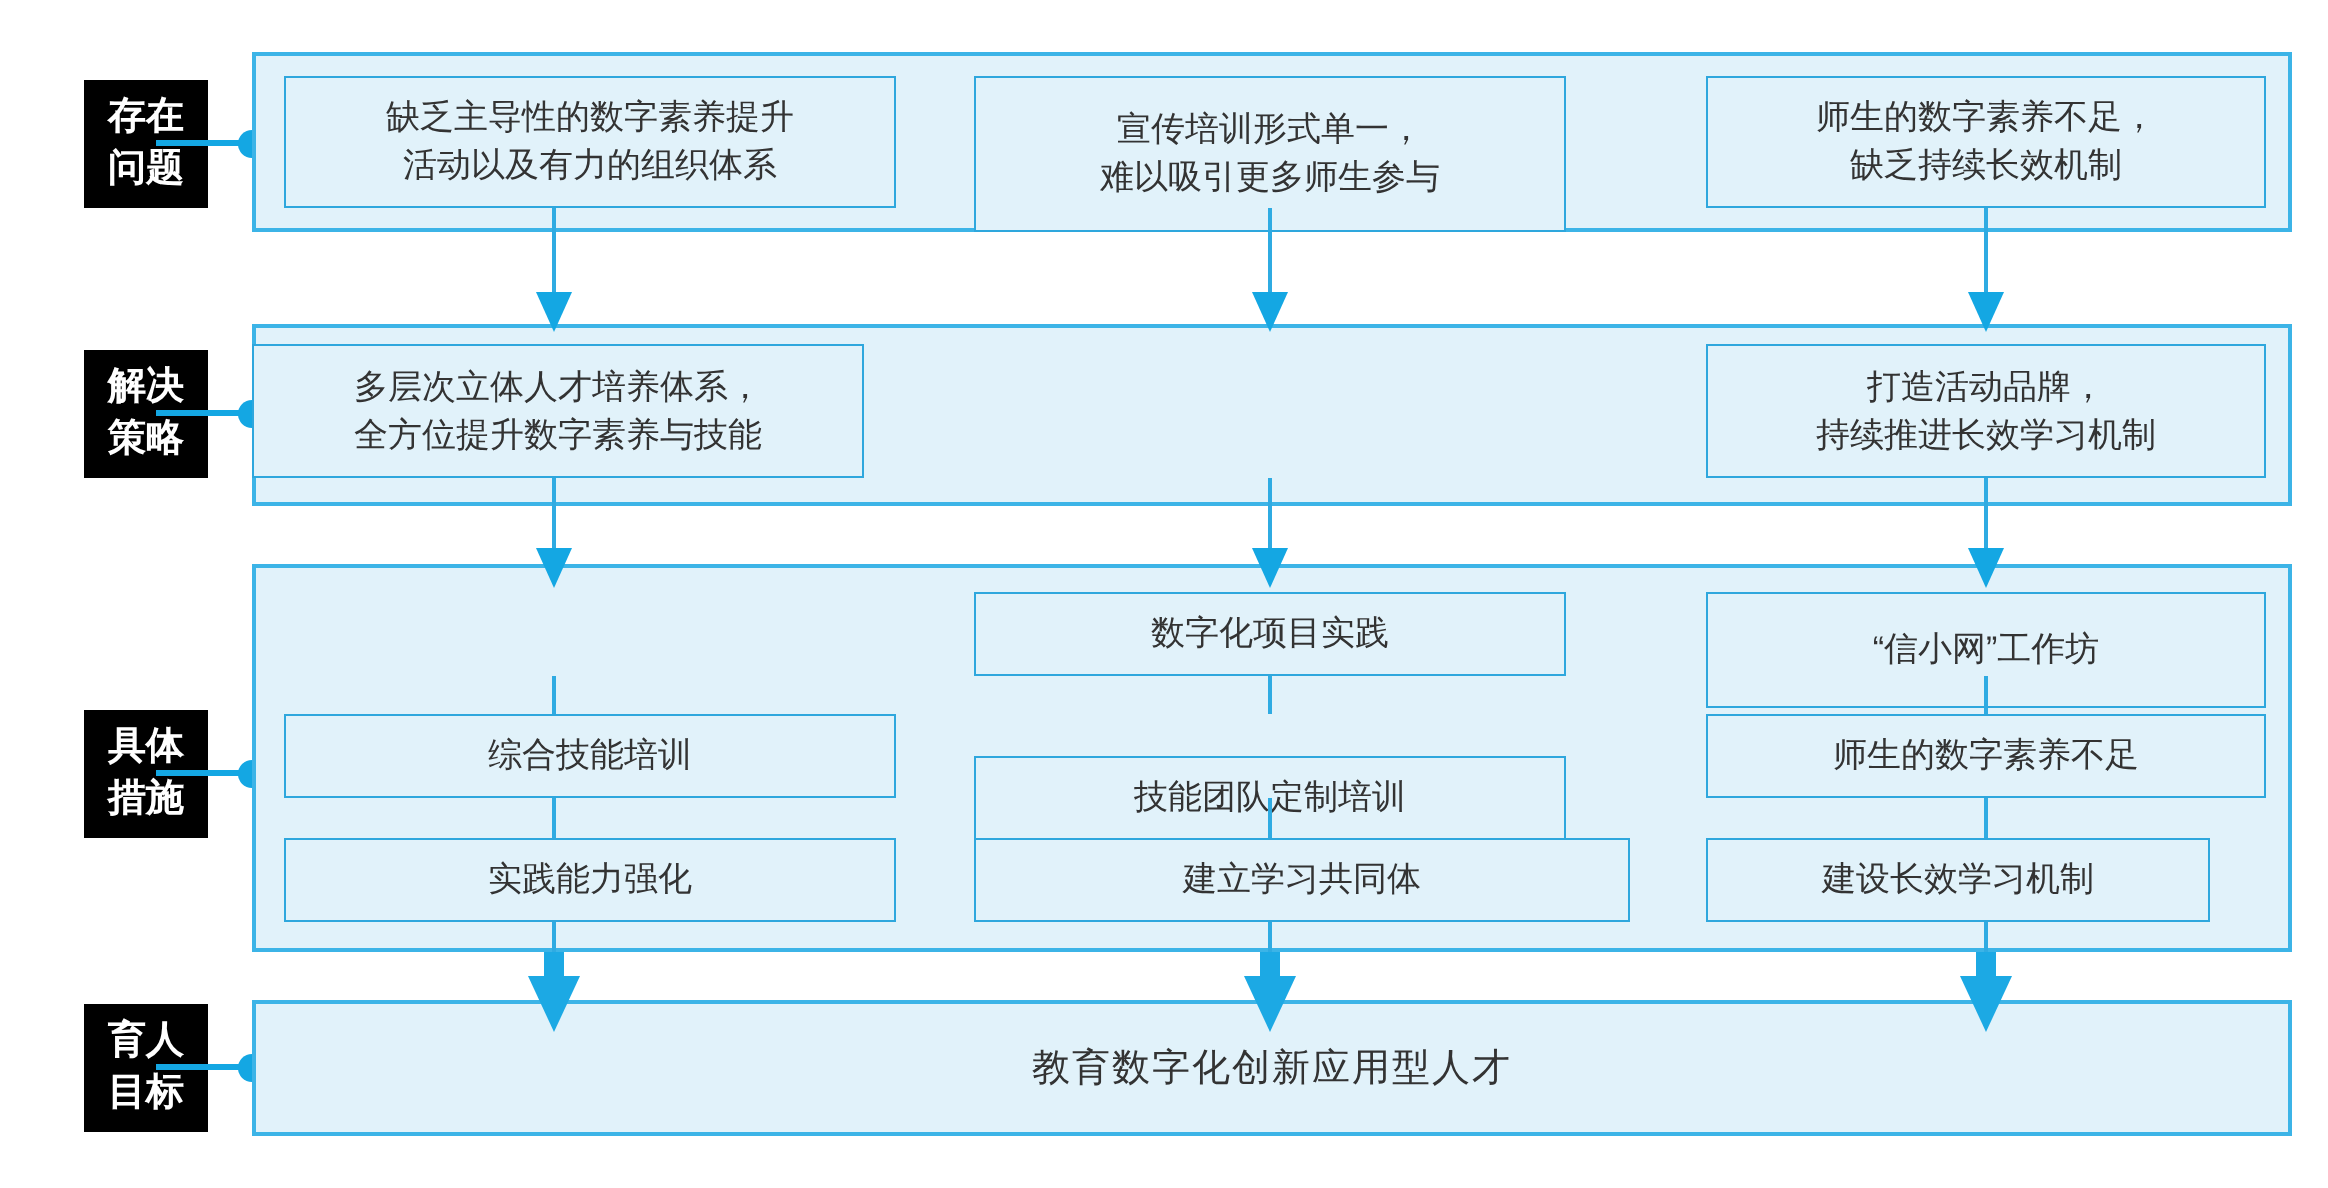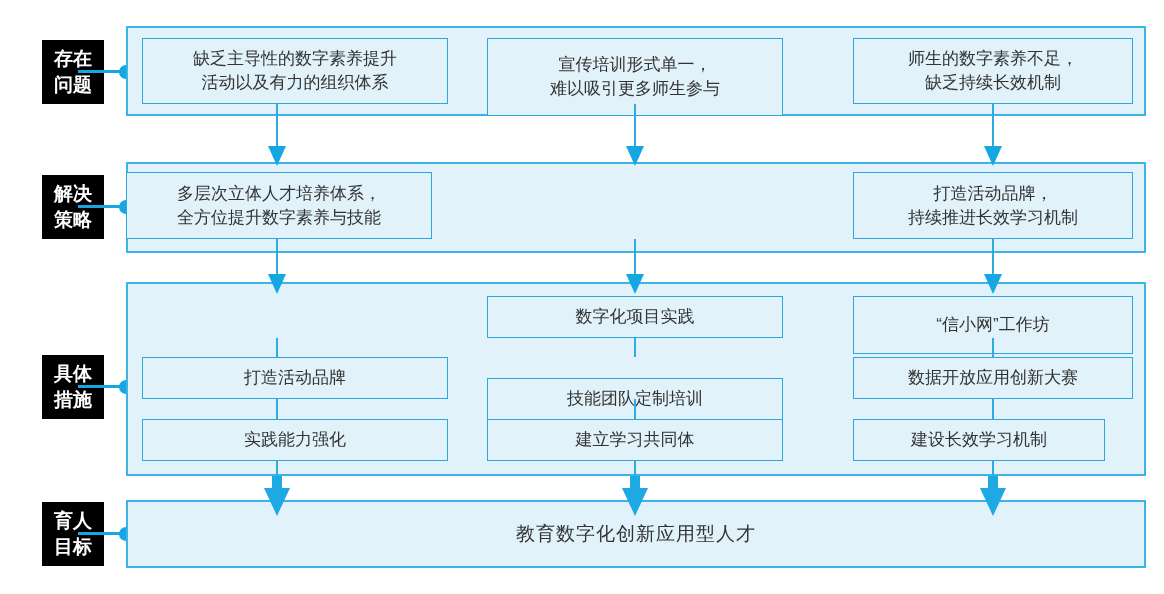--- a/index.html
+++ b/index.html
@@ -92,35 +92,35 @@
   <div class="inner-box" style="top:172px;height:67px;left:853px;width:280px">打造活动品牌，
 持续推进长效学习机制</div>
 
   <div class="vline" style="left:276px;top:239px;height:37px"></div>
   <div class="head-thin" style="left:268px;top:274px"></div>
   <div class="vline" style="left:634px;top:239px;height:37px"></div>
   <div class="head-thin" style="left:626px;top:274px"></div>
   <div class="vline" style="left:992px;top:239px;height:37px"></div>
   <div class="head-thin" style="left:984px;top:274px"></div>
 
-  <div class="inner-box" style="top:357px;height:42px;left:142px;width:306px">打造活动品牌</div>
+  <div class="inner-box" style="top:357px;height:42px;left:142px;width:306px">综合技能培训</div>
   <div class="inner-box" style="top:419px;height:42px;left:142px;width:306px">实践能力强化</div>
   <div class="vline" style="left:276px;top:338px;height:19px"></div>
   <div class="vline" style="left:276px;top:399px;height:20px"></div>
   <div class="vline" style="left:276px;top:461px;height:15px"></div>
 
   <div class="inner-box" style="top:296px;height:42px;left:487px;width:296px">数字化项目实践</div>
   <div class="inner-box" style="top:378px;height:42px;left:487px;width:296px">技能团队定制培训</div>
-  <div class="inner-box" style="top:419px;height:42px;left:487px;width:296px">建立学习共同体</div>
+  <div class="inner-box" style="top:419px;height:42px;left:487px;width:328px">建立学习共同体</div>
   <div class="vline" style="left:634px;top:338px;height:19px"></div>
   <div class="vline" style="left:634px;top:399px;height:20px"></div>
   <div class="vline" style="left:634px;top:461px;height:15px"></div>
 
   <div class="inner-box" style="top:296px;height:58px;left:853px;width:280px">“信小网”工作坊</div>
-  <div class="inner-box" style="top:357px;height:42px;left:853px;width:280px">数据开放应用创新大赛</div>
+  <div class="inner-box" style="top:357px;height:42px;left:853px;width:280px">师生的数字素养不足</div>
   <div class="inner-box" style="top:419px;height:42px;left:853px;width:252px">建设长效学习机制</div>
   <div class="vline" style="left:992px;top:338px;height:19px"></div>
   <div class="vline" style="left:992px;top:399px;height:20px"></div>
   <div class="vline" style="left:992px;top:461px;height:15px"></div>
 
   <div class="shaft-bold" style="left:272px;top:476px;height:14px"></div>
   <div class="head-bold" style="left:264px;top:488px"></div>
   <div class="shaft-bold" style="left:630px;top:476px;height:14px"></div>
   <div class="head-bold" style="left:622px;top:488px"></div>
   <div class="shaft-bold" style="left:988px;top:476px;height:14px"></div>

